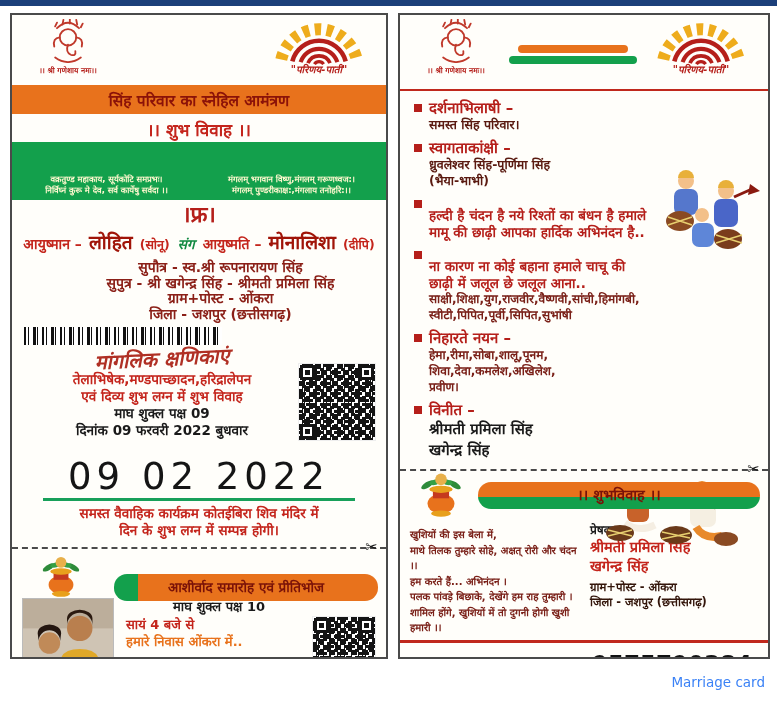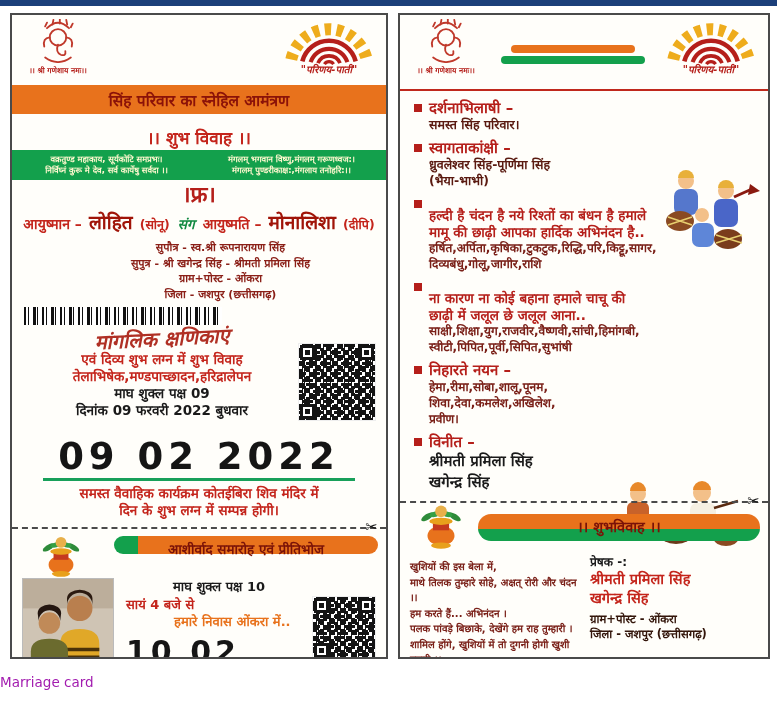--- a/index.html
+++ b/index.html
@@ -6,89 +6,89 @@
   body{
     width:777px;height:704px;position:relative;overflow:hidden;
     background:#ffffff;
     font-family:"DejaVu Sans","Liberation Sans",sans-serif;
   }
   .topbar{position:absolute;top:0;left:0;width:777px;height:6px;background:#1b3f7a;}
   .card{position:absolute;top:13px;height:646px;background:#fffefa;
         border:2px solid #4a4a4a;box-sizing:border-box;overflow:hidden;}
   .card.left{left:10px;width:378px;}
   .card.right{left:398px;width:372px;}
-  .caption{position:absolute;left:0;right:18px;top:674px;text-align:left;
-           color:#a21caf;font-size:13.5px;}
+  .caption{position:absolute;left:0;right:12px;top:674px;text-align:right;
+           color:#3b82f6;font-size:13.5px;}
 
   
   .hdr{display:flex;justify-content:space-between;align-items:flex-start;
-       padding:4px 3px 0;height:66px;position:relative;}
+       padding:4px 13px 0;height:66px;position:relative;}
   .hdr2{border-bottom:2px solid #c0281c;height:70px;}
   .ganesh{width:86px;text-align:center;flex:none;}
   .ganesh-cap{font-size:7.5px;color:#b51f1a;font-weight:bold;white-space:nowrap;margin-top:-2px;}
   .plogo{width:108px;text-align:center;flex:none;}
   .plogo-text{font-size:10px;color:#b51f1a;font-weight:bold;font-style:italic;margin-top:-7px;}
   .strokes{flex:1;padding-top:26px;}
   .stroke{height:8px;border-radius:6px;}
   .stroke.o{background:#e8721c;width:74%;margin:0 auto;}
   .stroke.g{background:#13a04c;width:86%;margin:3px auto 0;}
 
   
   .band-orange{background:#e8721c;color:#8b1208;font-weight:bold;text-align:center;
                font-size:15.5px;padding:4px 0 3px;}
-  .subh{color:#c4251c;font-weight:bold;text-align:center;font-size:17px;padding:12px 0 1px;}
+  .subh{color:#c4251c;font-weight:bold;text-align:center;font-size:17px;padding:4px 0 1px;}
   .band-green{background:#13a04c;color:#fff8cf;display:flex;gap:6px;
               font-size:8.3px;font-weight:bold;padding:4px 5px;text-align:center;}
-  .band-green>div{flex:1;line-height:11px;}
+  .band-green>div{flex:1;line-height:11px;margin-top:28px;}
   .emblem-row{text-align:center;color:#b51f1a;font-size:22px;font-weight:bold;
               height:30px;line-height:30px;font-family:Liberation Serif, serif;}
   .couple{text-align:center;white-space:nowrap;line-height:24px;}
   .c-label{color:#c4251c;font-size:14px;font-weight:bold;}
   .c-name{color:#a01408;font-size:19px;font-weight:800;margin:0 2px;}
   .c-nick{color:#c4251c;font-size:12.5px;font-weight:bold;}
   .c-sang{color:#128a42;font-size:13.5px;font-weight:bold;font-style:italic;margin:0 3px;}
-  .lineage{text-align:center;color:#8b2018;font-weight:bold;font-size:11px;
+  .lineage{text-align:center;color:#8b2018;font-weight:bold;font-size:14px;
            line-height:15.5px;margin-top:3px;padding-left:43px;}
   .barcode{width:198px;height:18px;margin:5px 0 0 12px;
     background:repeating-linear-gradient(90deg,#111 0 2px,#fff 2px 4px,#111 4px 5px,
                #fff 5px 9px,#111 9px 12px,#fff 12px 13px,#111 13px 14px,#fff 14px 18px);}
   .midzone{position:relative;height:110px;margin-top:2px;}
   .mid-left{width:300px;text-align:center;}
   .callig{color:#b03024;font-size:20px;font-style:italic;font-weight:bold;
           transform:rotate(-3deg);font-family:"DejaVu Serif",serif;line-height:24px;}
   .ritual{color:#c4251c;font-weight:bold;font-size:13.5px;line-height:17px;}
   .tithi{color:#1a1a1a;font-weight:bold;font-size:13.5px;line-height:17px;}
   .qr{position:absolute;border:1px solid #eee;
     background:
       repeating-conic-gradient(#141414 0% 25%, transparent 0% 50%) 0 0/11px 11px,
       repeating-conic-gradient(#141414 0% 25%, #fff 0% 50%) 0 0/7px 7px;}
   .qr.big{width:76px;height:76px;right:10px;top:16px;}
   .qr.small{width:62px;height:62px;}
   .qr-eye{position:absolute;width:15px;height:15px;border:3px solid #141414;
           background:#fff;box-sizing:border-box;}
   .qr-eye::after{content:"";position:absolute;inset:2px;background:#141414;}
   .qr-eye.tl{top:1px;left:1px;} .qr-eye.tr{top:1px;right:1px;} .qr-eye.bl{bottom:1px;left:1px;}
-  .bigdate{font-size:37px;font-weight:700;color:#151515;text-align:center;
+  .bigdate{font-size:37px;font-weight:400;color:#151515;text-align:center;
            letter-spacing:5px;line-height:40px;}
   .green-ul{width:312px;height:3px;background:#18a05a;margin:1px auto 4px;}
   .venue{color:#c4251c;font-weight:bold;font-size:13.5px;text-align:center;line-height:17px;}
   .cutline{position:relative;border-top:2px dashed #4a4a4a;margin-top:8px;}
   .scissors{position:absolute;right:8px;top:-11px;font-size:15px;color:#1a1a1a;}
   .scissors::before{content:"✂";}
 
   .ash-head{position:relative;height:44px;margin-top:3px;}
   .kalash-wrap{position:absolute;left:24px;top:-2px;}
-  .ash-band{position:absolute;left:102px;top:4px;width:264px;height:18px;border-radius:13px;
+  .ash-band{position:absolute;left:102px;top:22px;width:264px;height:27px;border-radius:13px;
             background:linear-gradient(90deg,#13a04c 0 9%,#e8721c 9%);
             color:#7a1208;font-weight:bold;font-size:13.5px;text-align:center;line-height:27px;}
   .ash-row{display:flex;padding:0 10px;margin-top:2px;}
   .photo{width:92px;height:96px;flex:none;border:1px solid #bbb;box-sizing:border-box;}
   .ash-mid{flex:1;padding-left:12px;}
   .ash-line{font-size:13px;font-weight:bold;line-height:17.5px;}
-  .ink-k{color:#1a1a1a;text-align:center;} .ink-r{color:#c4251c;} .ink-o{color:#e8721c;margin-left:48px;}
+  .ink-k{color:#1a1a1a;text-align:center;} .ink-r{color:#c4251c;} .ink-o{color:#e8721c;}
   .bigdate2{font-size:30px;font-weight:900;color:#151515;letter-spacing:4px;margin-top:3px;}
   .qr-col{width:64px;flex:none;padding-top:18px;position:relative;}
   .redline{border-top:3px solid #c0281c;margin-top:4px;}
 
   
   .sections{position:relative;padding:8px 14px 0;}
   .sec{margin-bottom:6px;}
   .sec-head{display:flex;gap:7px;align-items:flex-start;}
   .bullet{width:8px;height:8px;background:#b51f1a;flex:none;margin-top:5px;}
   .sec-title{color:#b51f1a;font-weight:800;font-size:15px;line-height:18px;}
@@ -179,22 +179,22 @@
     <div>सुपुत्र - श्री खगेन्द्र सिंह - श्रीमती प्रमिला सिंह</div>
     <div>ग्राम+पोस्ट - ओंकरा</div>
     <div>जिला - जशपुर (छत्तीसगढ़)</div>
   </div>
 
   <div class="barcode"></div>
 
   <div class="midzone">
     <div class="mid-left">
       <div class="callig">मांगलिक क्षणिकाएं</div>
+      <div class="ritual">तेलाभिषेक,मण्डपाच्छादन,हरिद्रालेपन</div>
       <div class="ritual">एवं दिव्य शुभ लग्न में शुभ विवाह</div>
-      <div class="ritual">तेलाभिषेक,मण्डपाच्छादन,हरिद्रालेपन</div>
       <div class="tithi">माघ शुक्ल पक्ष 09</div>
       <div class="tithi">दिनांक 09 फरवरी 2022 बुधवार</div>
     </div>
     <div class="qr big">
       <span class="qr-eye tl"></span>
       <span class="qr-eye tr"></span>
       <span class="qr-eye bl"></span>
     </div>
   </div>
 
@@ -326,24 +326,20 @@
     </div>
 
     <div class="sec">
       <div class="sec-head">
         <span class="bullet"></span>
         <div class="sec-title two">
           <div>हल्दी है चंदन है नये रिश्तों का बंधन है हमाले</div>
           <div>मामू की छाढ़ी आपका हार्दिक अभिनंदन है..</div>
         </div>
       </div>
-      <div class="sec-body">
-        <div>हर्षित,अर्पिता,कृषिका,टुकटुक,रिद्धि,परि,किट्टू,सागर,</div>
-        <div>दिव्यबंधु,गोलू,जागीर,राशि</div>
-      </div>
     </div>
 
     <div class="sec">
       <div class="sec-head">
         <span class="bullet"></span>
         <div class="sec-title two">
           <div>ना कारण ना कोई बहाना हमाले चाचू की</div>
           <div>छाढ़ी में जलूल छे जलूल आना..</div>
         </div>
       </div>

